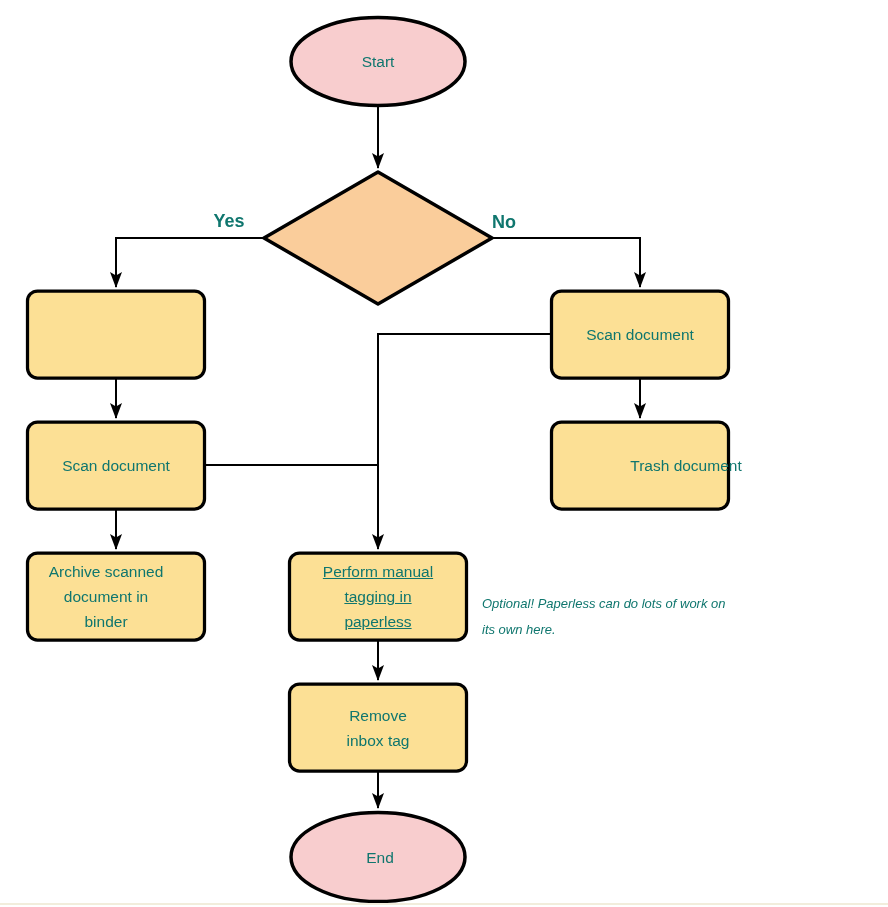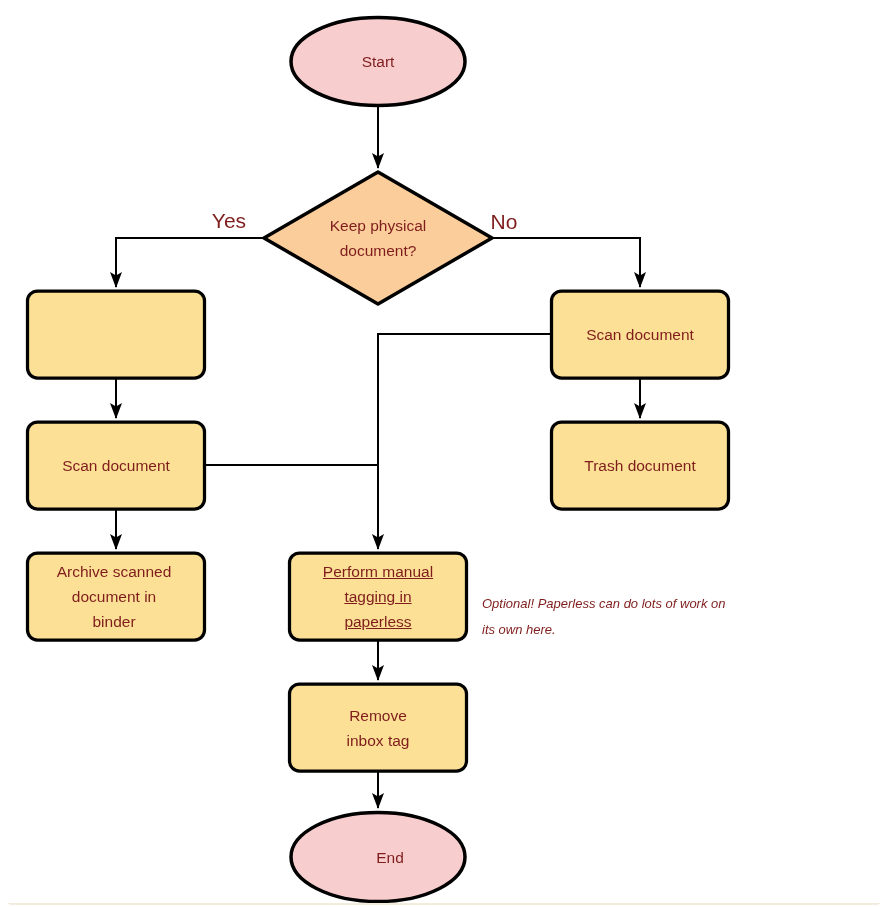--- a/index.html
+++ b/index.html
@@ -2,23 +2,22 @@
 <html style="--color-background: #FFFFFF; --color-terminator_fill: #F8CDCE; --color-decision_fill: #FACD9B; --color-process_fill: #FCE095; --color-stroke: #000000; --color-bottom_rule: #F2EDDC;"><head>
 <meta charset="utf-8">
 <style>
   html, body { margin: 0; padding: 0; background: #ffffff; }
   .canvas {
     position: relative;
     width: 888px;
     height: 907px;
     background: var(--color-background, #ffffff);
     font-family: "Liberation Sans", "DejaVu Sans", sans-serif;
-    color: #7f1d1d;
+    color: #0f766e;
     overflow: hidden;
-    border-radius: 19px;
   }
   svg.shapes { position: absolute; left: 0; top: 0; }
   .shape-terminator {
     fill: var(--color-terminator_fill, #F8CDCE);
     stroke: var(--color-stroke, #000);
     stroke-width: 3.5;
   }
   .shape-decision {
     fill: var(--color-decision_fill, #FACD9B);
     stroke: var(--color-stroke, #000);
@@ -44,21 +43,22 @@
     text-align: center;
     white-space: pre-line;
     font-size: 15.5px;
     line-height: 25px;
   }
   .edge-label {
     position: absolute;
     display: flex;
     align-items: center;
     justify-content: center;
-    font-size: 21px;
+    font-size: 18px;
+    font-weight: bold;
   }
   .note {
     position: absolute;
     left: 482px;
     top: 591px;
     width: 404px;
     font-style: italic;
     font-size: 13px;
     line-height: 26px;
     white-space: pre-line;
@@ -102,34 +102,32 @@
     <rect class="shape-process" x="27.5" y="422" width="177" height="87" rx="10"></rect>
     <rect class="shape-process" x="27.5" y="553" width="177" height="87" rx="10"></rect>
     <rect class="shape-process" x="551.5" y="291" width="177" height="87" rx="10"></rect>
     <rect class="shape-process" x="551.5" y="422" width="177" height="87" rx="10"></rect>
     <rect class="shape-process" x="289.5" y="553" width="177" height="87" rx="10"></rect>
     <rect class="shape-process" x="289.5" y="684" width="177" height="87" rx="10"></rect>
     <ellipse class="shape-terminator" cx="378" cy="857" rx="87" ry="44.5"></ellipse>
   </svg>
 
   <div class="label" style="left:290px; top:17px; width:176px; height:89px;">Start</div>
-  <div class="label" style="left:278px; top:196px; width:200px; height:84px;">Keep physical
-document?</div>
   <div class="label" style="left:27px; top:422px; width:178px; height:87px;">Scan document</div>
-  <div class="label" style="left:25px; top:553px; width:178px; height:87px;">Archive scanned
+  <div class="label" style="left:17px; top:553px; width:178px; height:87px;">Archive scanned
 document in
 binder</div>
   <div class="label" style="left:551px; top:291px; width:178px; height:87px;">Scan document</div>
-  <div class="label" style="left:551px; top:422px; width:178px; height:87px;">Trash document</div>
+  <div class="label" style="left:551px; top:422px; width:178px; height:87px;padding-left:46px;">Trash document</div>
   <div class="label" style="left:289px; top:553px; width:178px; height:87px;text-decoration:underline;">Perform manual
 tagging in
 paperless</div>
   <div class="label" style="left:289px; top:684px; width:178px; height:87px;">Remove
 inbox tag</div>
-  <div class="label" style="left:302px; top:812px; width:176px; height:90px;">End</div>
+  <div class="label" style="left:292px; top:812px; width:176px; height:90px;">End</div>
 
   <div class="edge-label" style="left:199px; top:209px; width:60px; height:24px;">Yes</div>
   <div class="edge-label" style="left:474px; top:210px; width:60px; height:24px;">No</div>
 
   <div class="note">Optional! Paperless can do lots of work on
 its own here.</div>
 
   <div class="bottom-rule"></div>
 
 </div>

